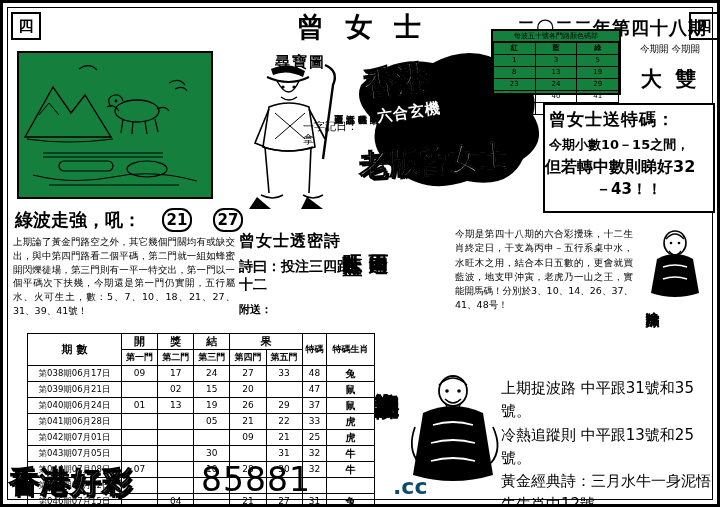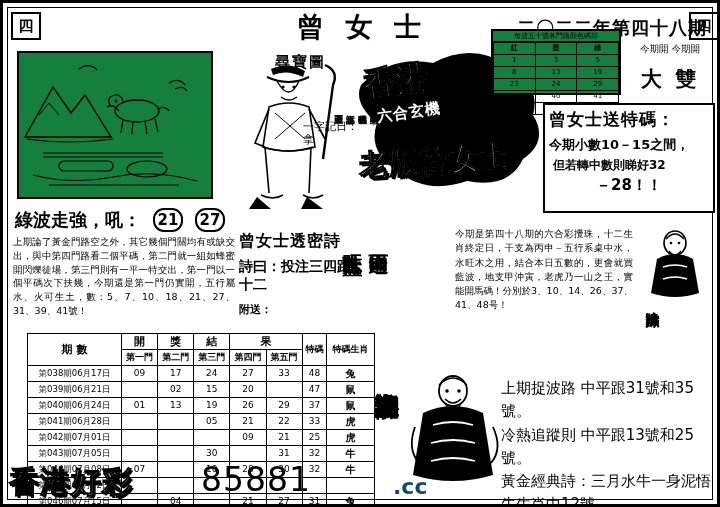--- a/index.html
+++ b/index.html
@@ -27,21 +27,21 @@
   
   .box{position:absolute;border:2px solid #000;box-sizing:border-box;background:#15803d;}
   .vtxt{writing-mode:vertical-rl;text-orientation:upright;}
 
   
   #illus{left:14px;top:48px;width:196px;height:148px;}
   #illus svg{display:block;}
 
   
   #greenline{position:absolute;left:12px;top:203px;width:228px;height:28px;
-             font-size:18px;font-weight:bold;display:flex;align-items:center;gap:12px;}
+             font-size:18px;font-weight:bold;display:flex;align-items:center;gap:21px;}
   .ball{display:inline-flex;align-items:center;justify-content:center;
         width:26px;height:20px;border:2px solid #000;border-radius:11px;
         font-size:15px;font-weight:bold;}
 
   
   #para{position:absolute;left:10px;top:232px;width:222px;height:96px;
         font-size:9.5px;line-height:1.45;text-align:justify;}
 
   
   #tblwrap{position:absolute;left:8px;top:330px;width:348px;height:170px;margin-left:16px;}
@@ -78,21 +78,21 @@
   #mini .cap{font-size:7px;text-align:center;line-height:10px;border-bottom:1px solid #000;}
 
   #kaiqi{position:absolute;left:624px;top:40px;width:86px;font-size:9.5px;text-align:center;}
   #dashuang{position:absolute;left:624px;top:62px;width:86px;font-size:21px;font-weight:bold;
             letter-spacing:3px;text-align:center;}
 
   
   #tema{left:540px;top:100px;width:172px;height:110px;background:#fff;}
   #tema .t1{font-size:17px;font-weight:bold;padding:3px 2px 0 4px;letter-spacing:1px;}
   #tema .t2{font-size:13px;font-weight:bold;padding:5px 2px 0 4px;}
-  #tema .t3{font-size:12px;font-weight:bold;padding:3px 2px 0 8px;}
+  #tema .t3{font-size:16px;font-weight:bold;padding:3px 2px 0 0;}
   #tema .t4{font-size:15px;font-weight:bold;text-align:center;padding-top:2px;}
 
   
   #mishi{position:absolute;left:236px;top:228px;width:120px;height:100px;font-size:13px;font-weight:bold;}
   #mishi .hd{font-size:16px;letter-spacing:1px;}
   #mishi .ln{font-size:14px;margin-top:6px;}
   #mishi .fs{font-size:11px;margin-top:8px;}
 
   
   #ribing{position:absolute;left:366px;top:236px;font-size:20px;font-weight:bold;line-height:1.0;}
@@ -356,21 +356,21 @@
       </table>
   </div>
 
   <div id="kaiqi">今期開  今期開</div>
   <div id="dashuang">大 雙</div>
 
   <div class="box" id="tema">
     <div class="t1">曾女士送特碼：</div>
     <div class="t2">今期小數10－15之間，</div>
     <div class="t3">但若轉中數則睇好32</div>
-    <div class="t4">－28！！</div>
+    <div class="t4">－43！！</div>
   </div>
 
   <div id="mishi">
     <div class="hd">曾女士透密詩</div>
     <div class="ln">詩曰：投注三四跟十二</div>
     <div class="fs">附送：</div>
   </div>
 
   <div class="vtxt" id="lanzhu">藍珠走旺</div>
   <div class="vtxt" id="ribing">日逢丙申</div>

